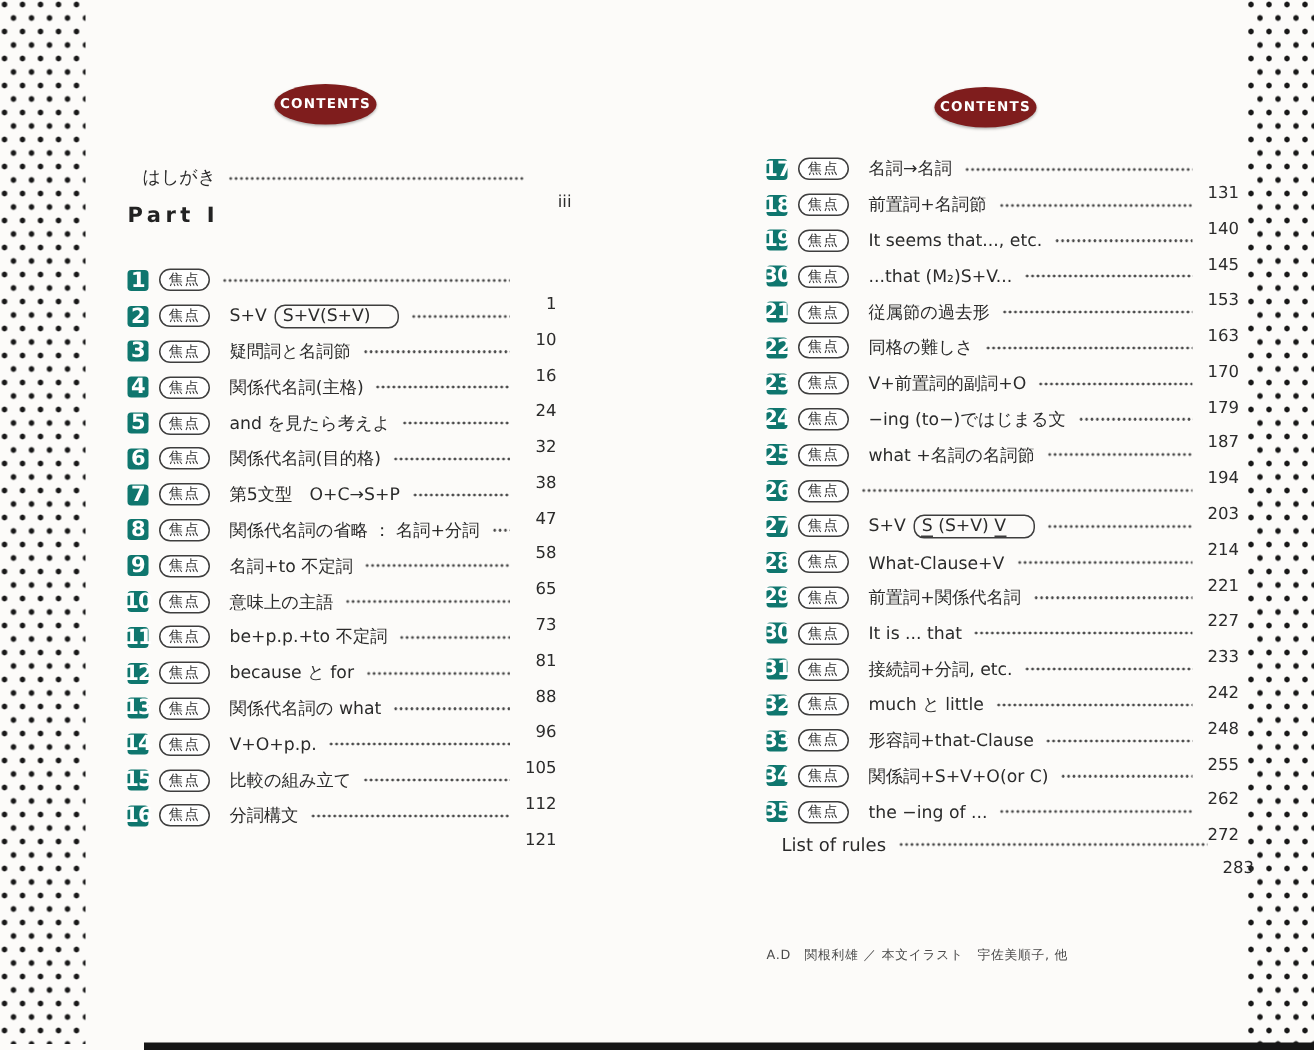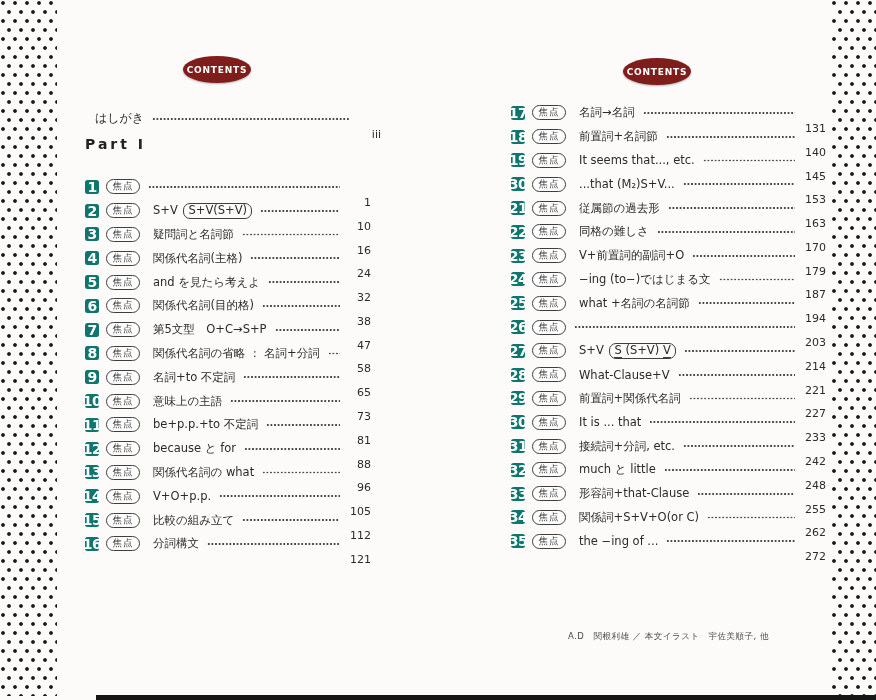--- a/index.html
+++ b/index.html
@@ -70,35 +70,35 @@
   .focus-pill {
     flex:0 0 34px; width:34px; height:15px; margin-left:7px;
     border:1.5px solid #3e3e3e; border-radius:8px; box-sizing:border-box;
     display:flex; align-items:center; justify-content:center;
     font-size:9.5px; letter-spacing:1px; color:#333; background:#fff;text-align:right;
   }
   .row-title { margin-left:13px; color:#2b2b2b; }
   .plain-label { font-size:12px; color:#2b2b2b; }
   .box-seg {
     display:inline-block; border:1.4px solid #3e3e3e; border-radius:7px;
-    padding:0 4px 1px 4px; line-height:1.15; margin-left:2px;
+    padding:0 18px 1px 4px; line-height:1.15; margin-left:2px;
   }
   .box-seg .u { border-bottom:1.4px solid #3e3e3e; }
   .leader {
     flex:1 1 auto; min-width:10px; align-self:stretch;
     margin:0 5px 0 8px;
     background-image:radial-gradient(circle, #4a4a4a .75px, transparent 1.15px);
     background-size:3.6px 100%;
     background-repeat:repeat-x;
   }
   .page-num { flex:0 0 auto; min-width:26px; text-align:right; font-size:11px; color:#2b2b2b;margin-top:31px; }
 
   .credit-line {
     position:absolute; top:631px; left:0; width:100%;
-    text-align:center; font-size:8.5px; letter-spacing:.5px; color:#4a4a4a;
+    text-align:left; font-size:8.5px; letter-spacing:.5px; color:#4a4a4a;
   }
 </style>
 </head>
 <body>
 
 <div class="dots-strip" id="left-strip"></div>
 <div class="dots-strip" id="right-strip"></div>
 <div id="bottom-bar"></div>
 
 <div class="contents-badge" id="badge-left">
@@ -358,14 +358,19 @@
         <span class="page-num">262</span>
       </div>
       <div class="toc-row">
         <span class="num-badge">35</span>
         <span class="focus-pill">焦点</span>
         <span class="row-title"><span>the −ing of ...</span></span>
         <span class="leader"></span>
         <span class="page-num">272</span>
       </div>
     </div>
+  <div class="toc-row plain-row-abs" id="list-of-rules-row">
+    <span class="plain-label">List of rules</span>
+    <span class="leader"></span>
+    <span class="page-num">283</span>
+  </div>
   <div class="credit-line">A.D　関根利雄 ／ 本文イラスト　宇佐美順子, 他</div>
 </div>
 
 </body></html>

